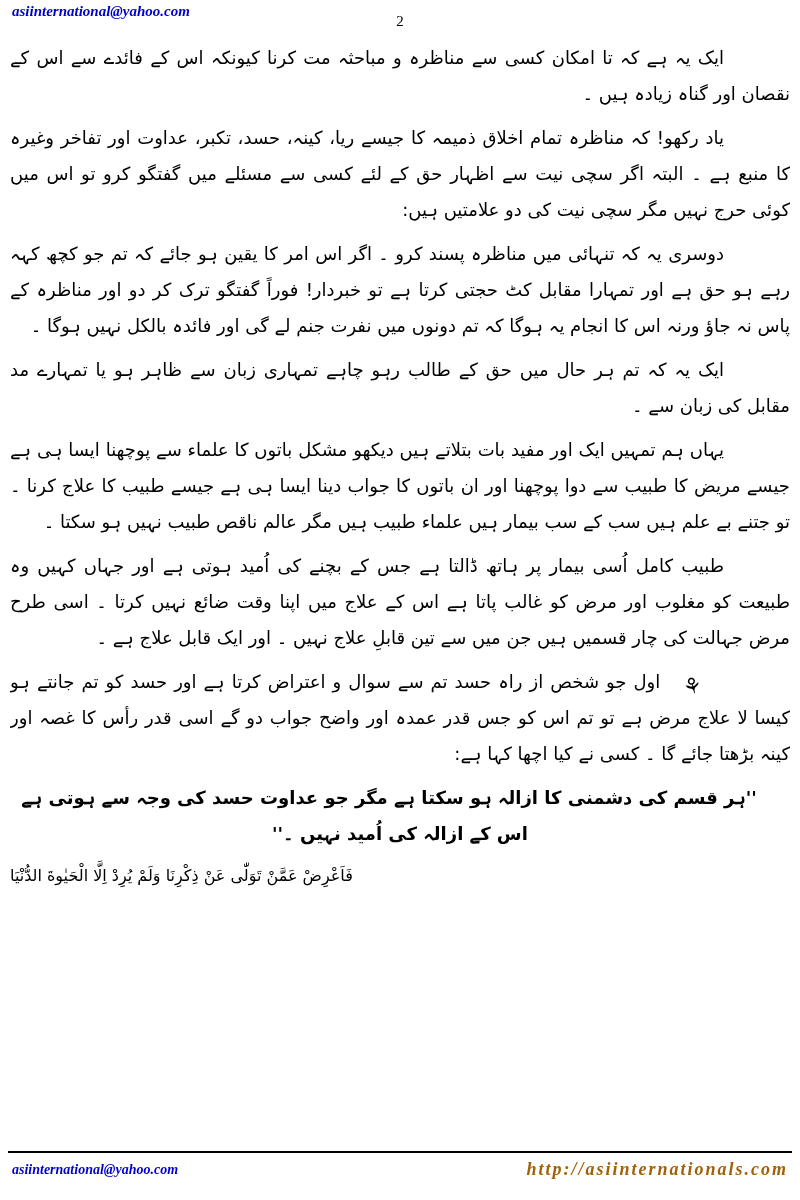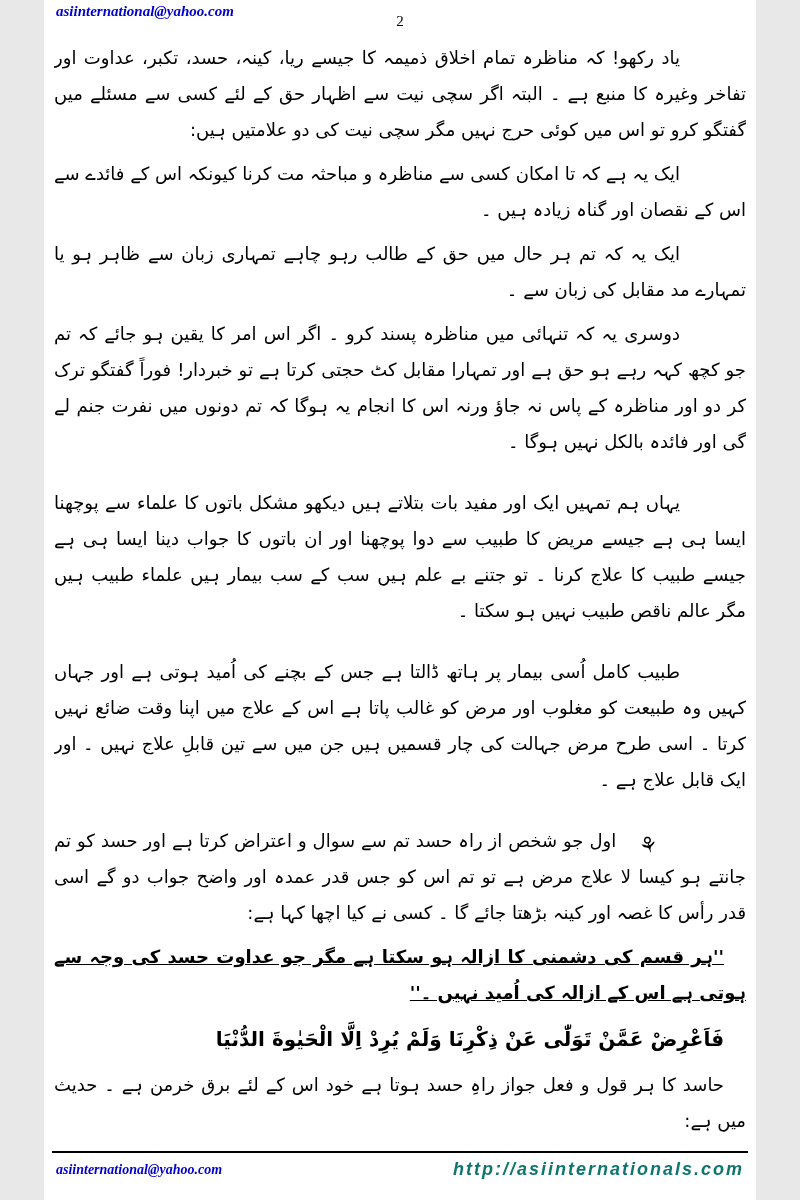--- a/index.html
+++ b/index.html
@@ -1,17 +1,17 @@
 <!DOCTYPE html>
 <html lang="ur"><head>
 <meta charset="utf-8">
 <style>
   html,body{margin:0;padding:0;background:#e8e8e8;}
   .page{
-    position:relative;width:712px;height:1200px;margin:0 auto;
+    position:relative;width:800px;height:1200px;margin:0 auto;
     background:#ffffff;overflow:hidden;
     font-family:"DejaVu Sans",sans-serif;color:#000;
   }
   .header-email{
     position:absolute;top:3px;left:12px;
     font-family:"Liberation Serif",serif;
     font-style:italic;font-weight:bold;font-size:15px;
     color:#0000cc;cursor:pointer;
   }
   .page-num{
@@ -21,76 +21,75 @@
   .content{
     position:absolute;top:40px;left:10px;right:10px;bottom:52px;
     direction:rtl;overflow:hidden;
   }
   .para{
     margin:0 0 8px 0;
     font-size:18px;line-height:2.0;
     text-align:justify;
   }
   .para.indent{text-indent:44px;}
-  .para.gap{margin-top:25px;}
-  .para.center{text-indent:0;text-decoration:underline;}
+  .para.gap{margin-top:8px;}
+  .para.center{text-align:center;text-indent:0;}
   .para.bold{font-weight:bold;}
-  .para.arabic{text-align:right;text-indent:0;font-weight:bold;font-size:20px;}
+  .para.arabic{text-align:left;text-indent:0;font-weight:normal;font-size:16px;}
   .bullet{
     font-size:22px;line-height:1;margin-left:22px;
     display:inline-block;transform:rotate(-15deg);
   }
   .footer-rule{
     position:absolute;left:8px;right:8px;bottom:47px;
     border-top:2px solid #000;height:0;
   }
   .footer-email{
     position:absolute;left:12px;bottom:22px;
     font-family:"Liberation Serif",serif;
     font-style:italic;font-weight:bold;font-size:14px;
     color:#0000cc;cursor:pointer;
   }
   .footer-url{
     position:absolute;right:12px;bottom:20px;
-    font-family:Liberation Sans, sans-serif;
+    font-family:Liberation Serif, serif;
     font-style:italic;font-weight:bold;font-size:18px;
-    letter-spacing:2px;color:#0f766e;cursor:pointer;
+    letter-spacing:2px;color:#a16207;cursor:pointer;
   }
 </style>
 </head>
 <body>
 
 <div class="page">
 
   <div class="header-email">asiinternational@yahoo.com</div>
 
   <div class="page-num">2</div>
 
   <div class="content">
+  <p class="para indent"><span class="bullet" hidden=""></span><span class="ptext">ایک یہ ہے کہ تا امکان کسی سے مناظرہ و مباحثہ مت کرنا کیونکہ اس کے فائدے سے اس کے نقصان اور گناہ زیادہ ہیں ۔</span></p>
+
   <p class="para indent"><span class="bullet" hidden=""></span><span class="ptext">یاد رکھو! کہ مناظرہ تمام اخلاق ذمیمہ کا جیسے ریا،  کینہ،  حسد،  تکبر،  عداوت اور تفاخر وغیرہ کا منبع ہے ۔ البتہ اگر سچی نیت سے اظہار حق کے لئے کسی سے مسئلے میں گفتگو کرو تو اس میں کوئی حرج نہیں مگر سچی نیت کی دو علامتیں ہیں:</span></p>
 
-  <p class="para indent"><span class="bullet" hidden=""></span><span class="ptext">ایک یہ ہے کہ تا امکان کسی سے مناظرہ و مباحثہ مت کرنا کیونکہ اس کے فائدے سے اس کے نقصان اور گناہ زیادہ ہیں ۔</span></p>
+  <p class="para indent"><span class="bullet" hidden=""></span><span class="ptext">دوسری یہ کہ تنہائی میں مناظرہ پسند کرو ۔ اگر اس امر کا یقین ہو جائے کہ تم جو کچھ کہہ رہے ہو حق ہے اور تمہارا مقابل کٹ حجتی کرتا ہے تو خبردار!  فوراً  گفتگو ترک کر دو  اور مناظرہ کے پاس نہ جاؤ ورنہ اس کا انجام یہ ہوگا کہ تم دونوں میں نفرت جنم لے گی اور فائدہ بالکل نہیں ہوگا ۔</span></p>
 
   <p class="para indent"><span class="bullet" hidden=""></span><span class="ptext">ایک یہ کہ تم ہر حال میں حق کے طالب رہو چاہے تمہاری زبان سے ظاہر ہو یا تمہارے مد مقابل کی زبان سے ۔</span></p>
-
-  <p class="para indent"><span class="bullet" hidden=""></span><span class="ptext">دوسری یہ کہ تنہائی میں مناظرہ پسند کرو ۔ اگر اس امر کا یقین ہو جائے کہ تم جو کچھ کہہ رہے ہو حق ہے اور تمہارا مقابل کٹ حجتی کرتا ہے تو خبردار!  فوراً  گفتگو ترک کر دو  اور مناظرہ کے پاس نہ جاؤ ورنہ اس کا انجام یہ ہوگا کہ تم دونوں میں نفرت جنم لے گی اور فائدہ بالکل نہیں ہوگا ۔</span></p>
 
   <p class="para indent gap"><span class="bullet" hidden=""></span><span class="ptext">یہاں ہم تمہیں ایک اور مفید بات بتلاتے ہیں دیکھو مشکل باتوں کا علماء سے پوچھنا ایسا ہی ہے جیسے مریض کا طبیب سے دوا پوچھنا اور ان باتوں کا جواب دینا ایسا ہی ہے جیسے طبیب کا علاج کرنا ۔  تو جتنے بے علم ہیں سب کے سب بیمار ہیں علماء طبیب ہیں مگر عالم ناقص طبیب نہیں ہو سکتا ۔</span></p>
 
   <p class="para indent gap"><span class="bullet" hidden=""></span><span class="ptext">طبیب کامل اُسی بیمار پر ہاتھ ڈالتا ہے جس کے بچنے کی اُمید ہوتی ہے اور جہاں کہیں وہ طبیعت کو مغلوب اور مرض کو غالب پاتا ہے اس کے علاج میں اپنا وقت ضائع نہیں کرتا ۔  اسی طرح مرض جہالت کی چار قسمیں ہیں جن میں سے تین قابلِ علاج نہیں ۔ اور ایک قابل علاج ہے ۔</span></p>
 
   <p class="para indent gap"><span class="bullet">⚘</span><span class="ptext">اول جو شخص از راہ حسد تم سے سوال و اعتراض کرتا ہے اور حسد کو تم جانتے ہو کیسا لا علاج مرض ہے تو تم اس کو جس قدر عمدہ اور واضح جواب دو گے اسی قدر رأس کا غصہ اور کینہ بڑھتا جائے گا ۔ کسی نے کیا اچھا کہا ہے:</span></p>
 
   <p class="para center bold"><span class="bullet" hidden=""></span><span class="ptext">''ہر قسم کی دشمنی کا ازالہ ہو سکتا ہے مگر جو عداوت حسد کی وجہ سے ہوتی ہے اس کے ازالہ کی اُمید نہیں ۔''</span></p>
 
 
   <p class="para arabic"><span class="bullet" hidden=""></span><span class="ptext">فَاَعْرِضْ عَمَّنْ تَوَلّٰى عَنْ ذِكْرِنَا وَلَمْ يُرِدْ اِلَّا الْحَيٰوةَ الدُّنْيَا</span></p>
 
 
-  <p class="para"><span class="bullet" hidden=""></span><span class="ptext">حاسد کا ہر قول و  فعل جواز  راہِ حسد ہوتا ہے خود اس کے لئے برق خرمن ہے ۔ حدیث میں ہے:</span></p>
 
 
 </div>
 
   <div class="footer-rule"></div>
 
   <div class="footer-email">asiinternational@yahoo.com</div>
 
   <div class="footer-url">http://asiinternationals.com</div>
 

